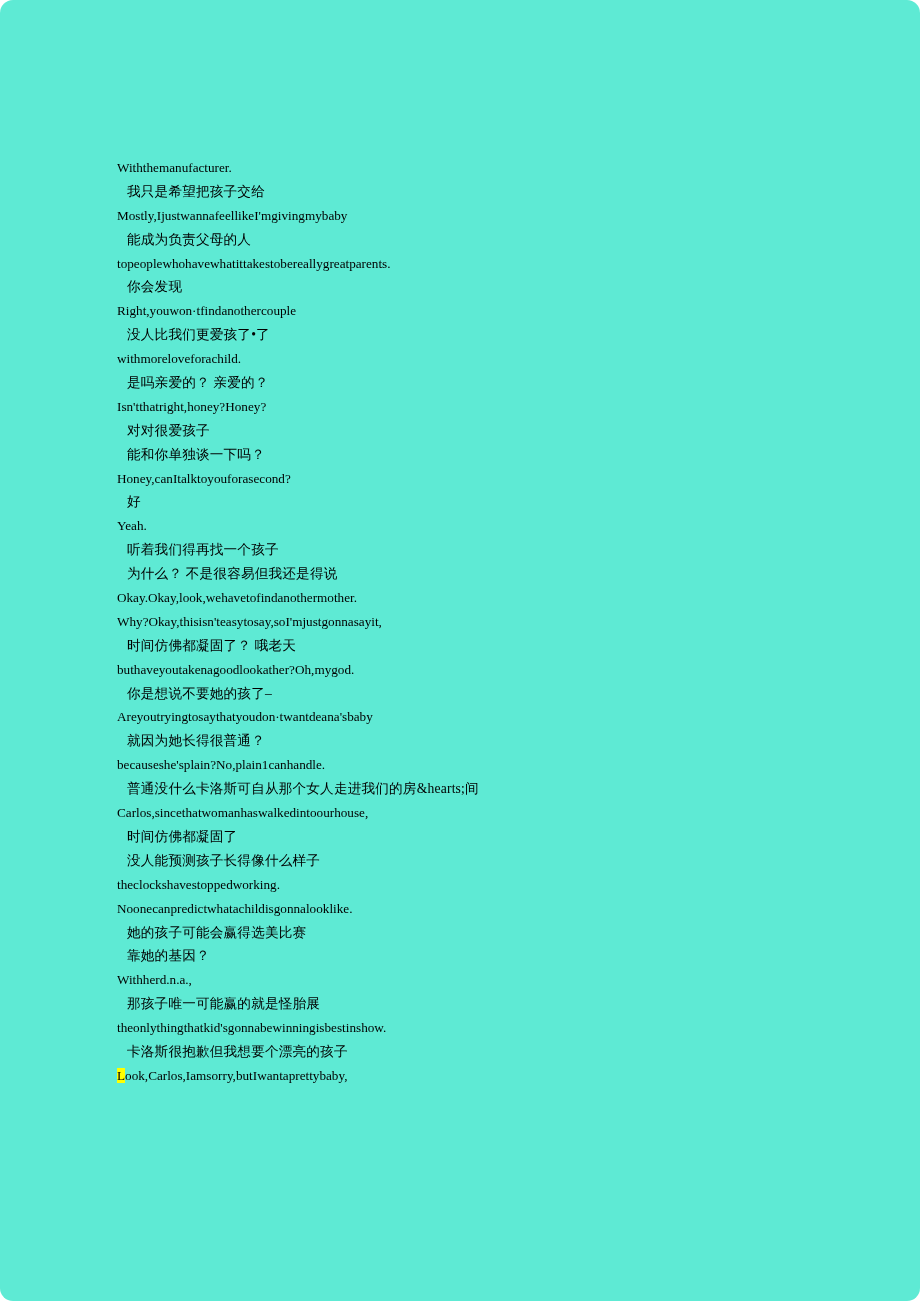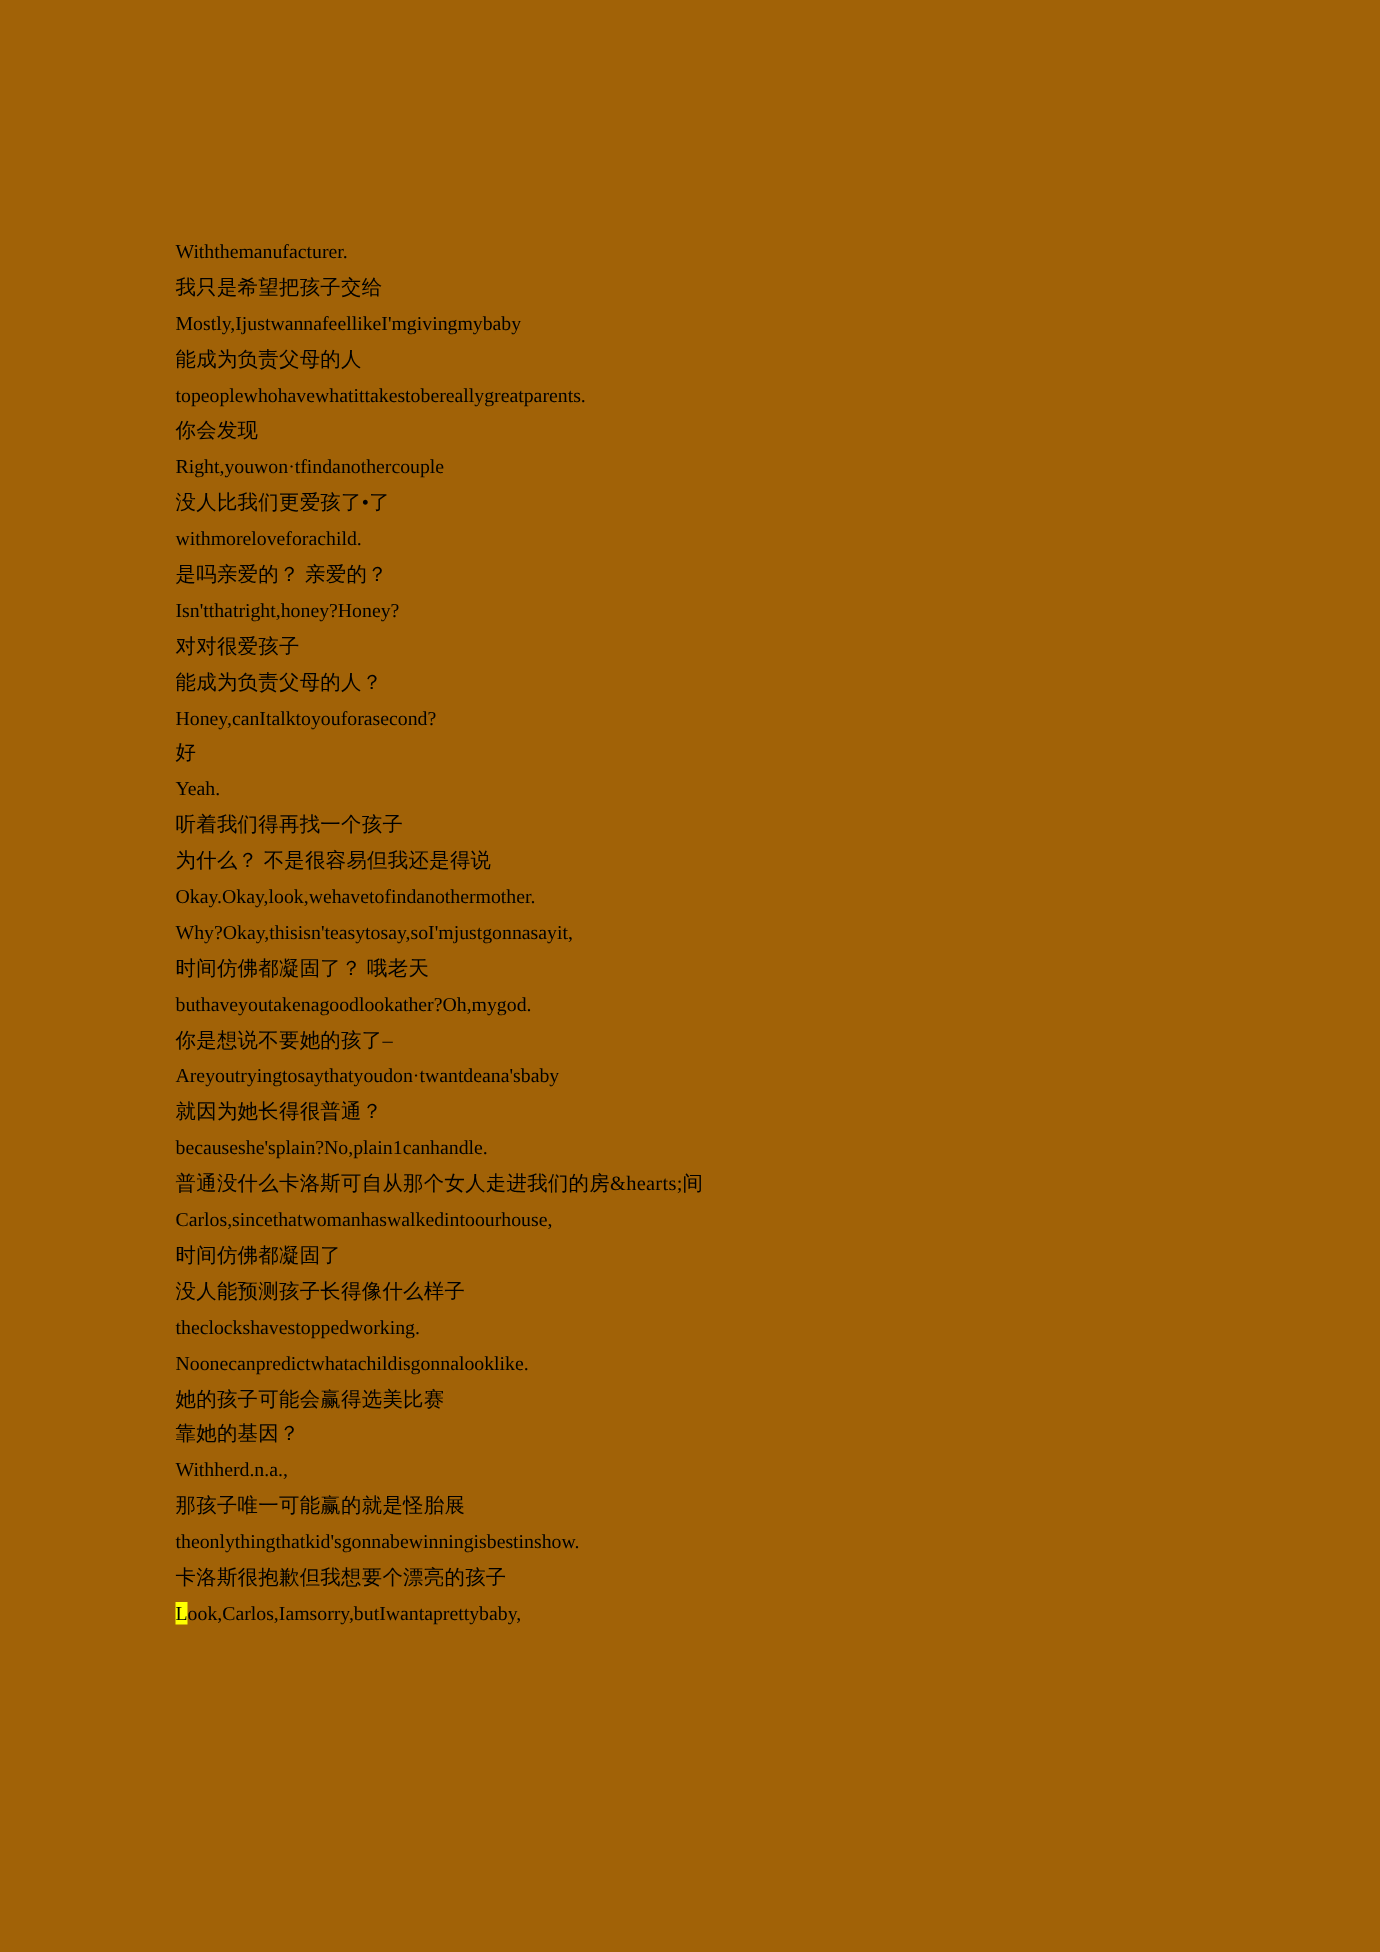--- a/index.html
+++ b/index.html
@@ -13,41 +13,43 @@
     height: 1301px;
     overflow: hidden;
     font-family: "Liberation Serif", "DejaVu Serif", serif;
     color: #000000;
     -webkit-font-smoothing: antialiased;
   }
   .page {
     position: relative;
     width: 920px;
     height: 1301px;
-    background: #a16207;
+    background: #5eead4;
     box-sizing: border-box;
+    border-radius: 13px;
   }
   .transcript {
     position: absolute;
     left: 117px;
     top: 156px;
     width: 760px;
   }
   .sub-line {
     display: block;
     font-size: 13.2px;
     line-height: 23.9px;
     height: 23.9px;
     white-space: pre;
     letter-spacing: 0;
     color: #000000;
   }
   .sub-line.zh {
     font-size: 13.6px;
     letter-spacing: 0.2px;
+    margin-left: 10px;
   }
   .sub-line .hl {
     background-color: #ffff00;
     color: #000000;
   }
 </style>
 </head>
 <body>
 
 <div class="page">
@@ -57,21 +59,21 @@
       <div class="sub-line en">Mostly,IjustwannafeellikeI'mgivingmybaby</div>
       <div class="sub-line zh">能成为负责父母的人</div>
       <div class="sub-line en">topeoplewhohavewhatittakestobereallygreatparents.</div>
       <div class="sub-line zh">你会发现</div>
       <div class="sub-line en">Right,youwon·tfindanothercouple</div>
       <div class="sub-line zh">没人比我们更爱孩了•了</div>
       <div class="sub-line en">withmoreloveforachild.</div>
       <div class="sub-line zh">是吗亲爱的？ 亲爱的？</div>
       <div class="sub-line en">Isn'tthatright,honey?Honey?</div>
       <div class="sub-line zh">对对很爱孩子</div>
-      <div class="sub-line zh">能成为负责父母的人？</div>
+      <div class="sub-line zh">能和你单独谈一下吗？</div>
       <div class="sub-line en">Honey,canItalktoyouforasecond?</div>
       <div class="sub-line zh">好</div>
       <div class="sub-line en">Yeah.</div>
       <div class="sub-line zh">听着我们得再找一个孩子</div>
       <div class="sub-line zh">为什么？ 不是很容易但我还是得说</div>
       <div class="sub-line en">Okay.Okay,look,wehavetofindanothermother.</div>
       <div class="sub-line en">Why?Okay,thisisn'teasytosay,soI'mjustgonnasayit,</div>
       <div class="sub-line zh">时间仿佛都凝固了？ 哦老天</div>
       <div class="sub-line en">buthaveyoutakenagoodlookather?Oh,mygod.</div>
       <div class="sub-line zh">你是想说不要她的孩了–</div>

